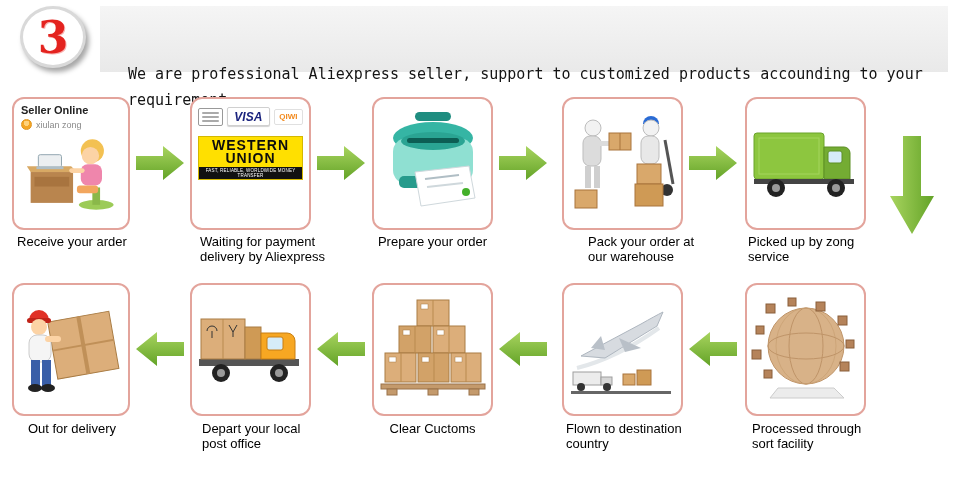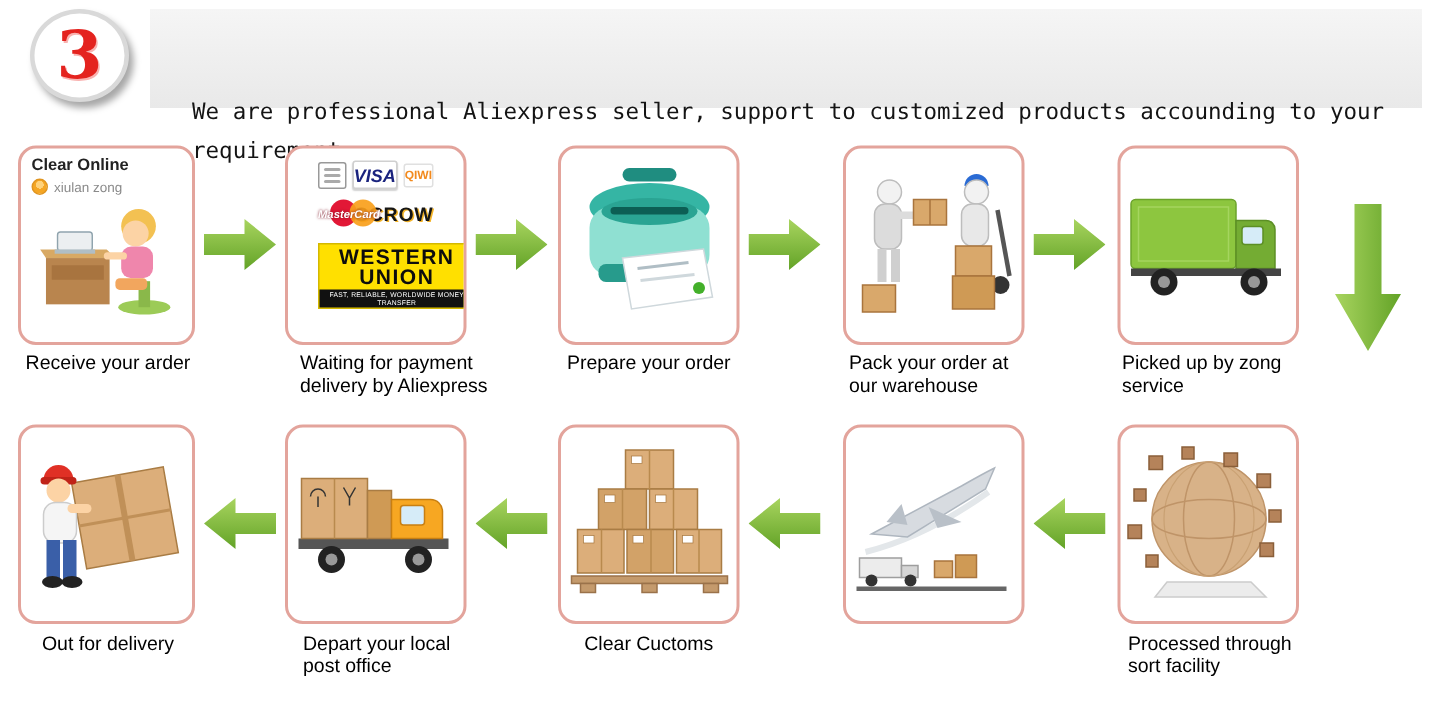--- a/index.html
+++ b/index.html
@@ -30,21 +30,21 @@
 
   
   .seller-box { flex-direction:column; align-items:stretch; justify-content:flex-start; padding:5px 7px; }
   .seller-title { font-size:11px; font-weight:bold; color:#222; }
   .seller-agent-row { display:flex; align-items:center; gap:4px; margin-top:3px; }
   .agent-avatar { width:11px; height:11px; border-radius:50%;
     background:radial-gradient(circle at 50% 35%, #ffd27a 35%, #f5a623 36%); border:1px solid #e09520; }
   .agent-name { font-size:9px; color:#8a8a8a; }
 
   
-  .pay-box { flex-direction:column; align-items:stretch; justify-content:flex-start; padding:8px 20px; gap:6px; }
+  .pay-box { flex-direction:column; align-items:stretch; justify-content:flex-start; padding:8px 6px; gap:6px; }
   .pay-row { display:flex; align-items:center; gap:4px; }
   .cc-chip { width:26px; height:18px; border:1px solid #999; border-radius:2px; background:#fff;
     display:flex; flex-direction:column; justify-content:center; gap:2px; padding:2px 3px; }
   .cc-chip i { display:block; height:2px; background:#aaa; border-radius:1px; }
   .visa-badge { width:46px; height:19px; border:1px solid #d0d0d0; border-radius:2px; background:#fff;
     color:#1a237e; font-weight:bold; font-style:italic; font-size:12px;
     display:flex; align-items:center; justify-content:center; box-shadow:0 1px 1px rgba(0,0,0,.18); }
   .qiwi-badge { width:31px; height:16px; border:1px solid #e0e0e0; border-radius:2px; background:#fff;
     color:#f28a1e; font-weight:bold; font-size:8px; display:flex; align-items:center; justify-content:center;text-align:center; }
   .mc-badge { position:relative; width:54px; height:20px; }
@@ -78,21 +78,21 @@
     </defs>
   </svg>
 
   <div class="header-bar"></div>
   <div class="step-badge">
     <span class="step-badge-num">3</span>
   </div>
   <div class="header-text">We are professional Aliexpress seller, support to customized products accounding to your requirement.</div>
 
   <div class="step-box seller-box" style="left:12px;top:97px;width:118px">
-    <div class="seller-title">Clear Online</div>
+    <div class="seller-title">Seller Online</div>
     <div class="seller-agent-row">
       <span class="agent-avatar"></span>
       <span class="agent-name">xiulan zong</span>
     </div>
     <svg width="108" height="86" viewBox="0 0 112 86">
       <ellipse cx="78" cy="76" rx="18" ry="5" fill="#9ccb57"></ellipse>
       <rect x="74" y="58" width="8" height="18" fill="#8ab84a"></rect>
       <polygon points="10,42 58,42 52,36 6,36" fill="#d8a964"></polygon>
       <rect x="10" y="42" width="44" height="32" fill="#b9854e"></rect>
       <rect x="14" y="47" width="36" height="10" fill="#a8743f"></rect>
@@ -109,28 +109,20 @@
   <div class="step-box pay-box" style="left:190px;top:97px">
     <div class="pay-row">
       <span class="cc-chip">
           <i></i>
           <i></i>
           <i></i>
         </span>
       <span class="visa-badge">VISA</span>
       <span class="qiwi-badge">QIWI</span>
     </div>
-    <div class="pay-row">
-      <span class="mc-badge">
-        <span class="mc-c mc-red"></span>
-        <span class="mc-c mc-org"></span>
-        <span class="mc-text">MasterCard</span>
-      </span>
-      <span class="escrow">ESCROW</span>
-    </div>
     <div class="wu">
       <div class="wu-l1">WESTERN</div>
       <div class="wu-l2">UNION</div>
       <div class="wu-tag">FAST, RELIABLE, WORLDWIDE MONEY TRANSFER</div>
     </div>
   </div>
 
   <div class="step-box" style="left:372px;top:97px">
     <svg width="104" height="112" viewBox="0 0 104 112">
       <rect x="34" y="4" width="36" height="9" rx="4.5" fill="#1f8d80"></rect>
@@ -193,21 +185,21 @@
     <path d="M0 12 L27 12 L27 2 L48 19 L27 36 L27 26 L0 26 Z" fill="url(#gGreenV)"></path>
   </svg>
 
   <svg class="arrow" style="left:890px;top:136px" width="44" height="98" viewBox="0 0 44 98">
     <path d="M13 0 L31 0 L31 60 L44 60 L22 98 L0 60 L13 60 Z" fill="url(#gGreenH)"></path>
   </svg>
 
   <div class="caption cap-center" style="left:12px;top:234px;width:120px">Receive your arder</div>
   <div class="caption cap-left" style="left:200px;top:234px;width:135px">Waiting for payment delivery by Aliexpress</div>
   <div class="caption cap-center" style="left:372px;top:234px;width:121px">Prepare your order</div>
-  <div class="caption cap-left" style="left:566px;top:234px;width:126px">Pack your order at our warehouse</div>
+  <div class="caption cap-left" style="left:588px;top:234px;width:126px">Pack your order at our warehouse</div>
   <div class="caption cap-left" style="left:748px;top:234px;width:126px">Picked up by zong service</div>
 
   <div class="step-box" style="left:12px;top:283px;width:118px">
     <svg width="112" height="112" viewBox="0 0 112 112">
       <g transform="rotate(-10 70 55)">
         <rect x="38" y="22" width="62" height="58" fill="#dcae7a" stroke="#a97c44"></rect>
         <line x1="69" y1="22" x2="69" y2="80" stroke="#c09058" stroke-width="4"></line>
         <line x1="38" y1="51" x2="100" y2="51" stroke="#c09058" stroke-width="2"></line>
       </g>
       <path d="M14 26 a10 10 0 0 1 20 0 Z" fill="#e03025"></path>
@@ -321,15 +313,16 @@
   <svg class="arrow" style="left:499px;top:330px" width="48" height="38" viewBox="0 0 48 38">
     <path d="M48 12 L21 12 L21 2 L0 19 L21 36 L21 26 L48 26 Z" fill="url(#gGreenV)"></path>
   </svg>
   <svg class="arrow" style="left:689px;top:330px" width="48" height="38" viewBox="0 0 48 38">
     <path d="M48 12 L21 12 L21 2 L0 19 L21 36 L21 26 L48 26 Z" fill="url(#gGreenV)"></path>
   </svg>
 
   <div class="caption cap-center" style="left:12px;top:421px;width:120px">Out for delivery</div>
   <div class="caption cap-left" style="left:202px;top:421px;width:126px">Depart your local post office</div>
   <div class="caption cap-center" style="left:372px;top:421px;width:121px">Clear Cuctoms</div>
+  <div class="caption cap-left" style="left:566px;top:421px;width:135px">Flown to destination country</div>
   <div class="caption cap-left" style="left:752px;top:421px;width:130px">Processed through sort facility</div>
 
 </div>
 
 </body></html>

